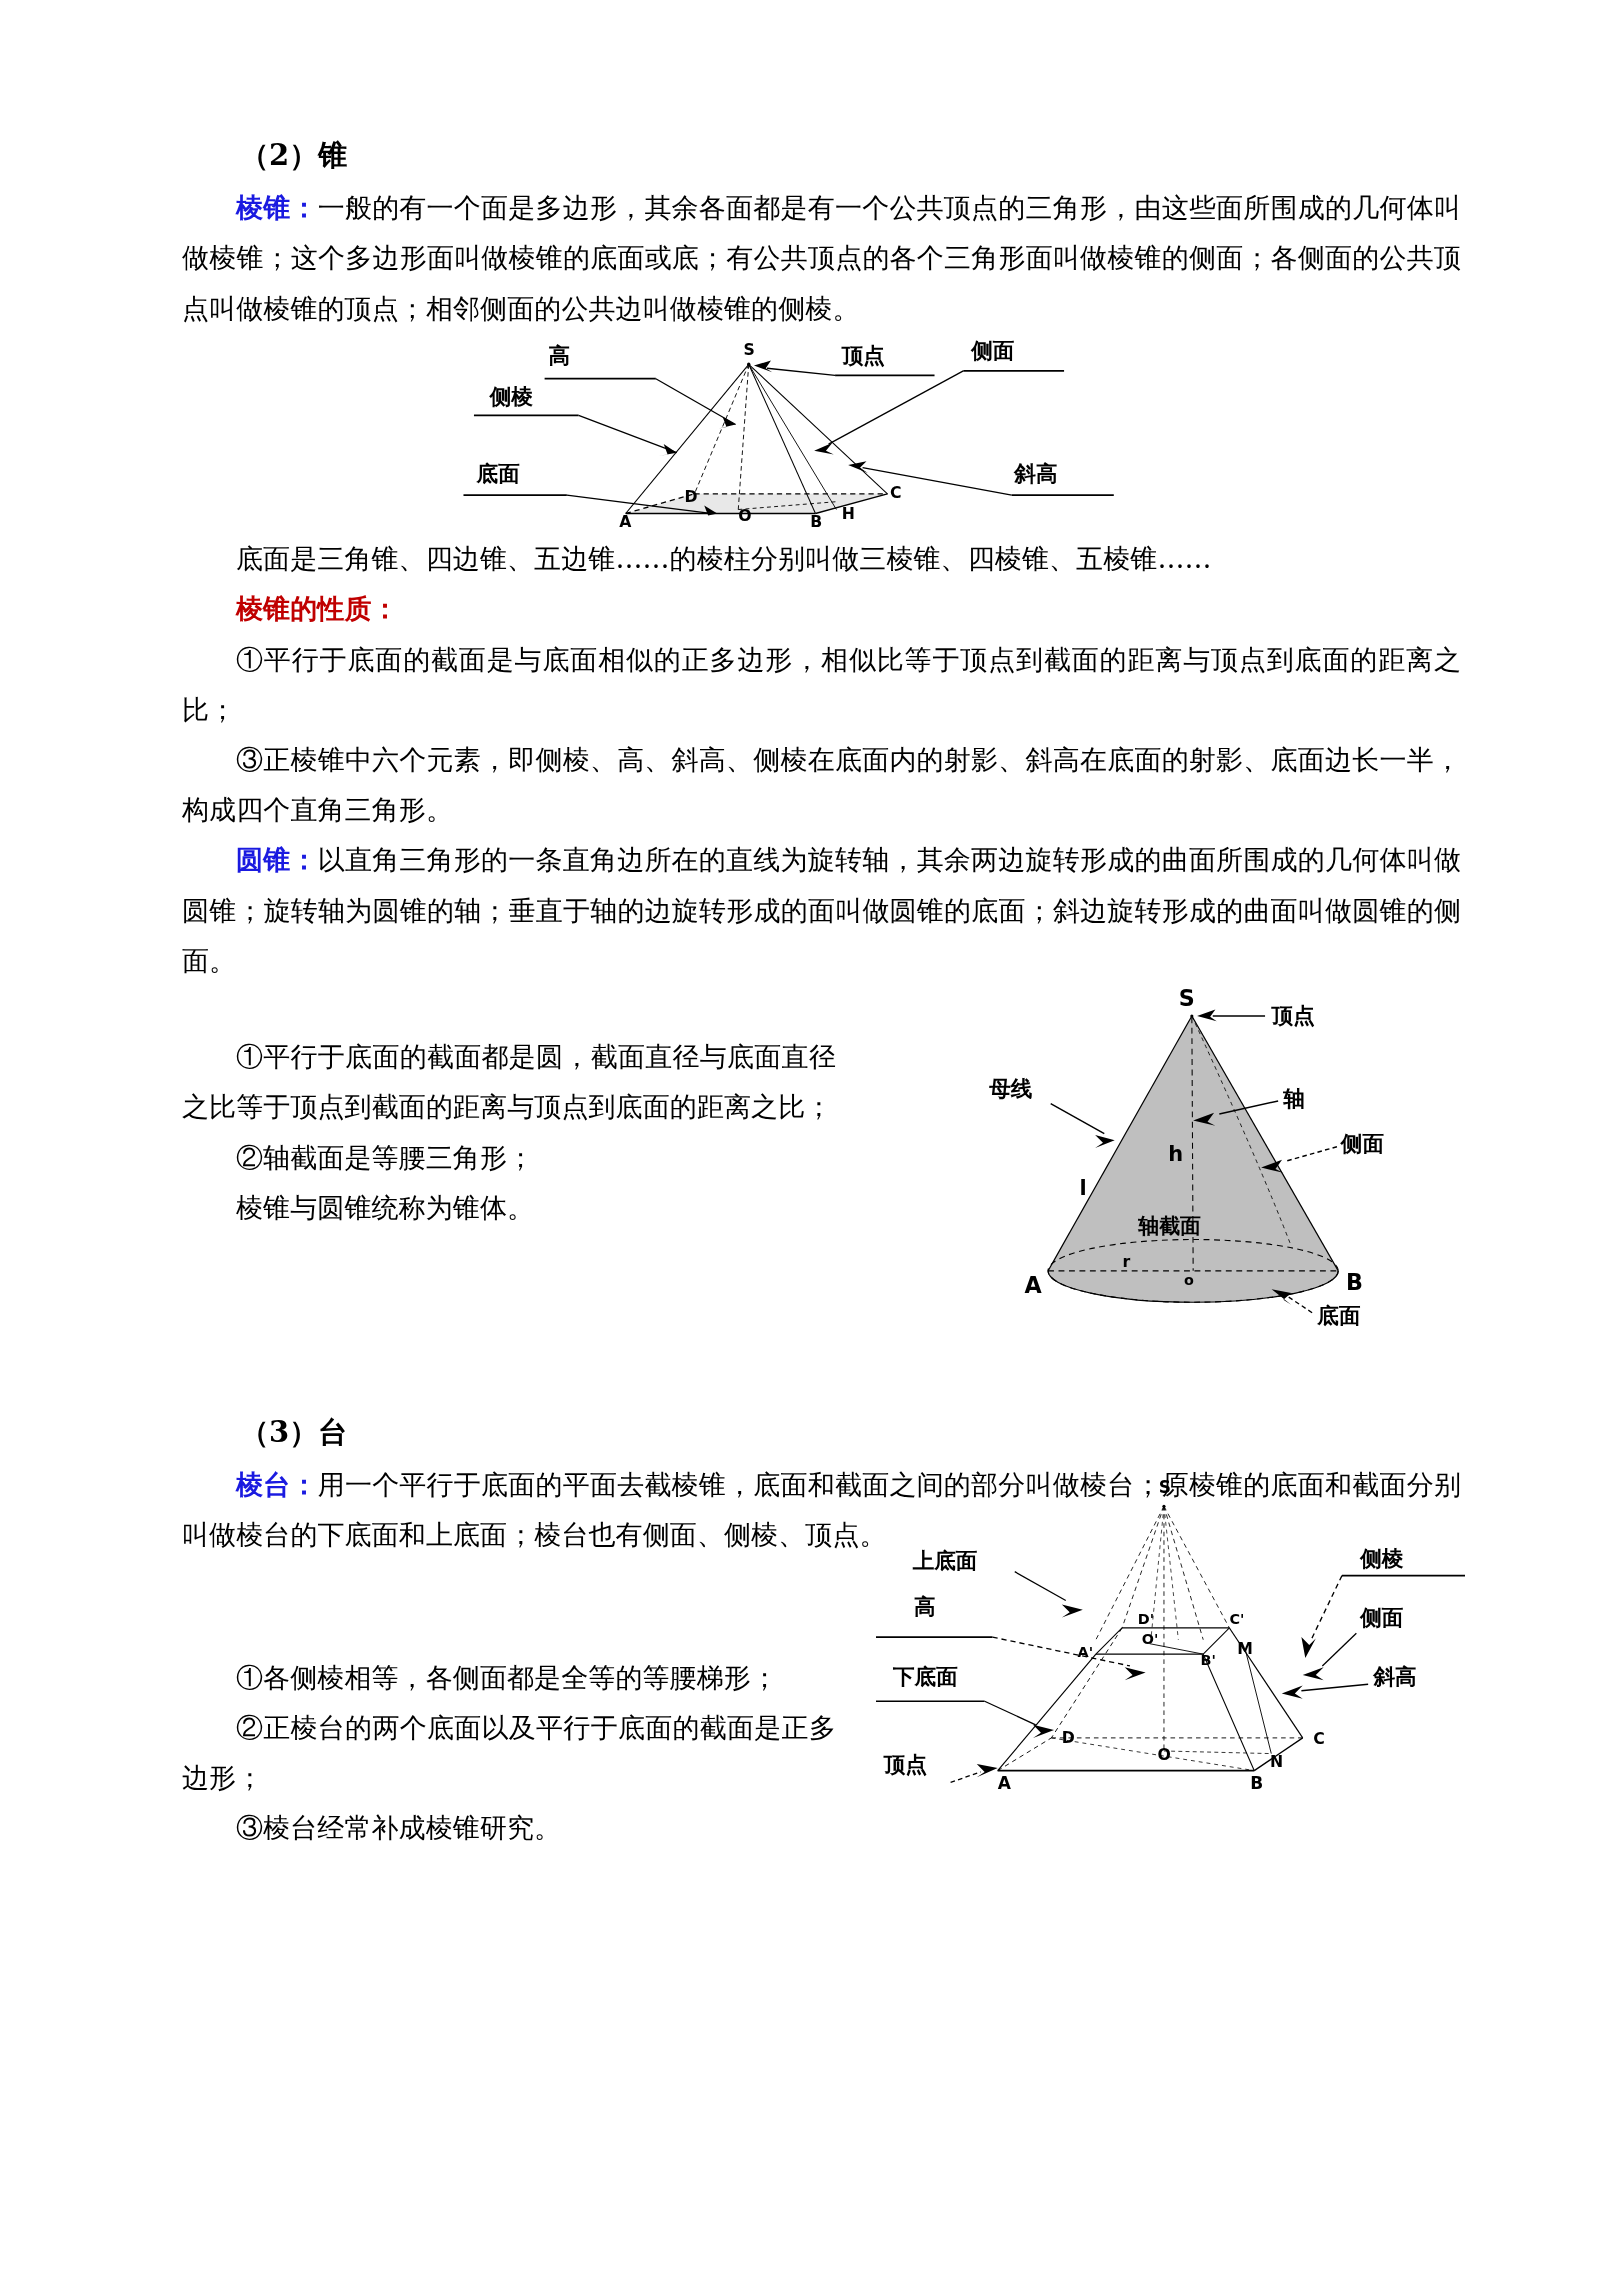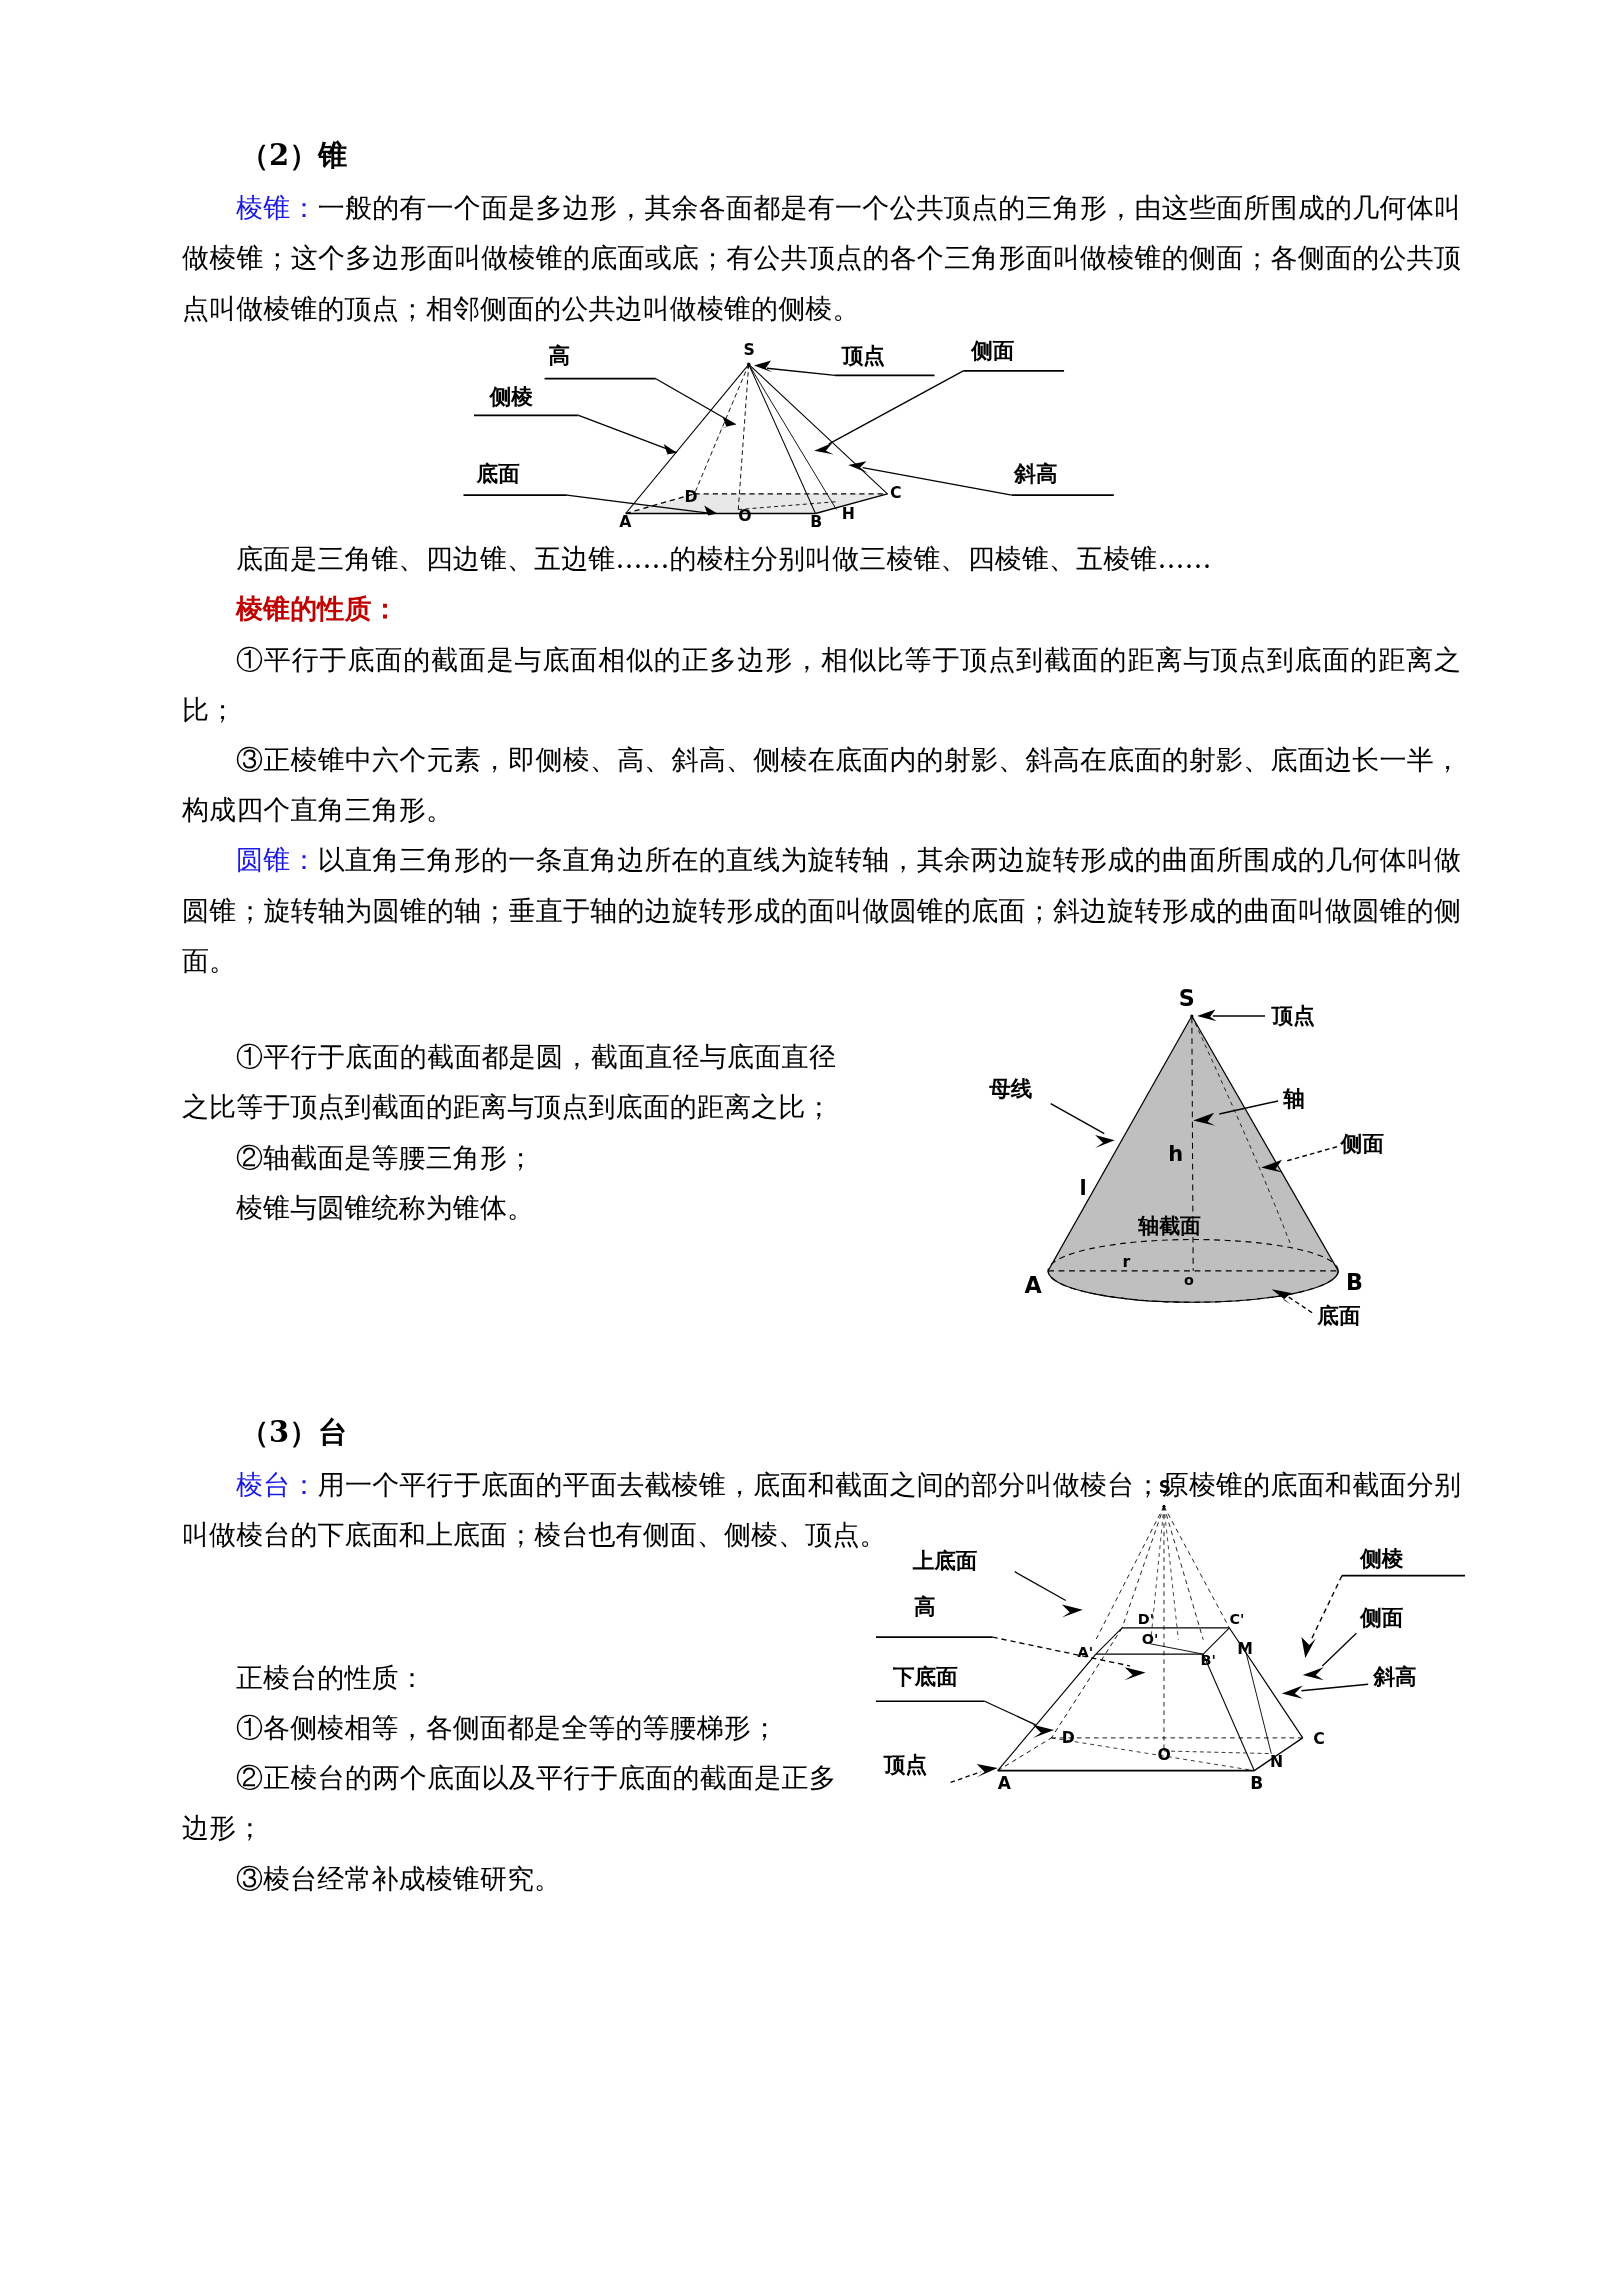--- a/index.html
+++ b/index.html
@@ -40,21 +40,21 @@
   .heading {
     font-size: 29px;
     font-weight: bold;
     line-height: 1.9;
     color: #000000;
     text-indent: 2em;
     margin: 0;
   }
   .term-blue {
     color: #1a1ae0;
-    font-weight: normal;
+    font-weight: bold;
   }
   .term-red {
     color: #c00000;
     font-weight: bold;
   }
 
   
   .fig-center {
     display: flex;
     justify-content: center;
@@ -294,21 +294,20 @@
           <text class="lbl" x="284" y="408" font-size="24">D</text>
           <text class="lbl" x="430" y="434" font-size="24">O</text>
           <text class="lbl" x="668" y="410" font-size="24">C</text>
           <text class="lbl" x="602" y="444" font-size="24">N</text>
           <text class="lbl" x="186" y="478" font-size="26">A</text>
           <text class="lbl" x="572" y="478" font-size="26">B</text>
         </svg>
       </div>
 
       <div class="narrow-col" style="padding-top:92px;">
-        <p class="p indent">正棱台的性质：</p>
         <p class="p indent">①各侧棱相等，各侧面都是全等的等腰梯形；</p>
         <p class="p indent">②正棱台的两个底面以及平行于底面的截面是正多边形；</p>
         <p class="p indent">③棱台经常补成棱锥研究。</p>
       </div>
     </div>
 
   </div>
 </div>
 
 

